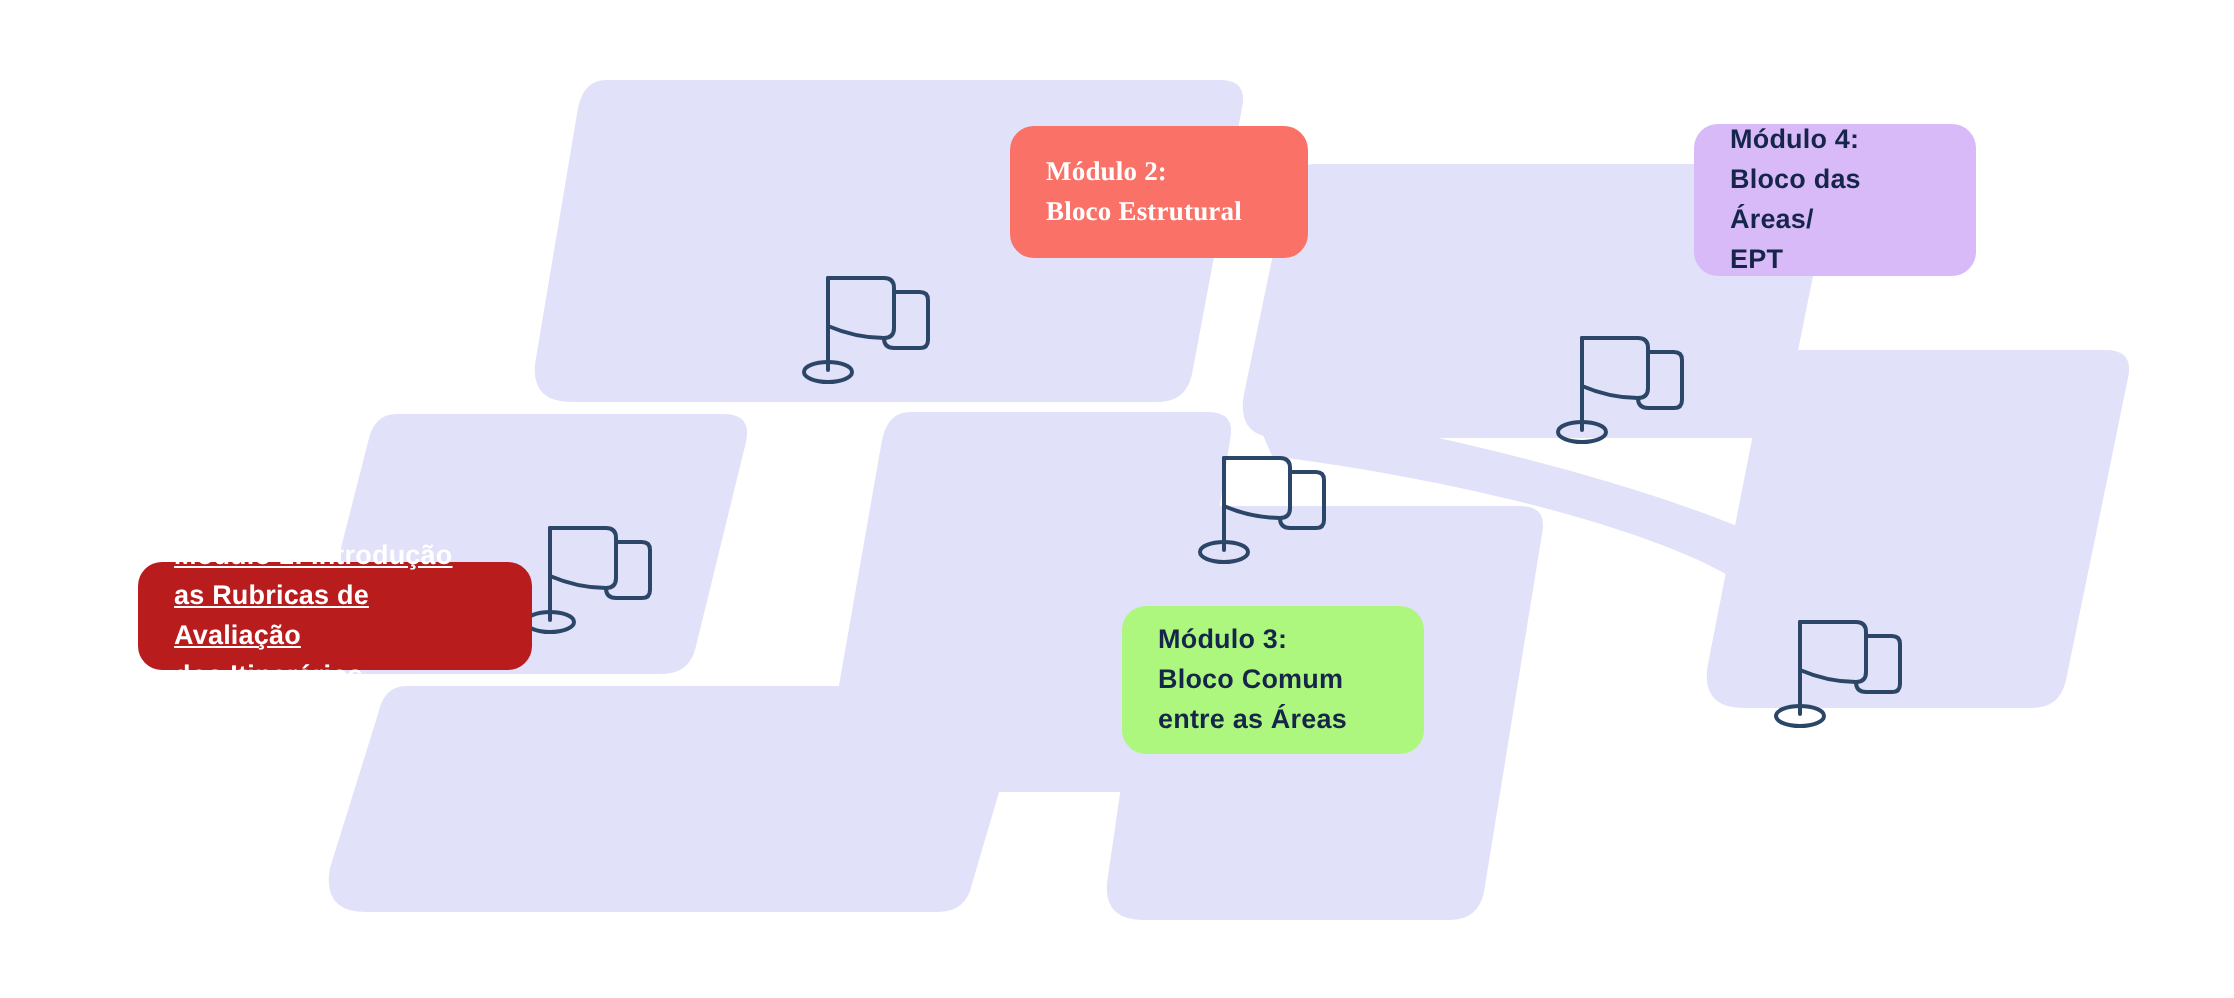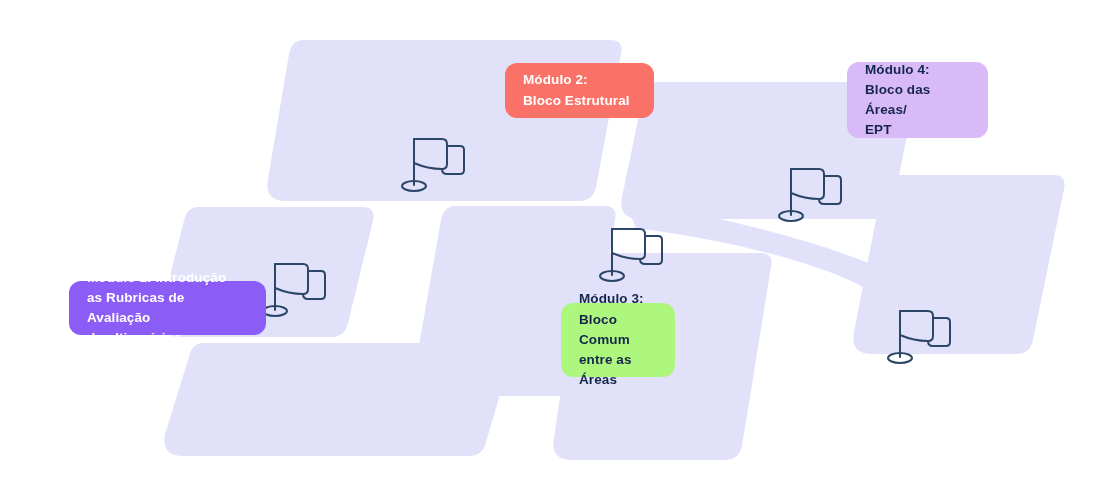--- a/index.html
+++ b/index.html
@@ -174,32 +174,32 @@
 
   <svg class="flag" style="left:884px; top:297px;" width="72" height="72" viewBox="0 0 72 72" xmlns="http://www.w3.org/2000/svg">
     <g fill="none" stroke="#2c4668" stroke-width="2" stroke-linecap="round" stroke-linejoin="round">
       <path d="M16 14 L16 60"></path>
       <path d="M16 14 L44 14 Q49 14 49 19 L49 39 Q49 44 44 44 Q30 44 16 38 Z"></path>
       <path d="M49 21 L62 21 Q66 21 66 25 L66 45 Q66 49 62 49 L49 49 Q44 49 44 44"></path>
       <ellipse cx="16" cy="61" rx="12" ry="5"></ellipse>
     </g>
   </svg>
 
-  <div class="badge" style="left:37px; top:281px; width:197px; height:54px; background:#8b5cf6; color:#ffffff;">
+  <div class="badge" style="left:37px; top:281px; width:197px; height:54px; background:#b91c1c; color:#ffffff;text-decoration:underline;">
     <span class="badge-text">Módulo 1: Introdução
 as Rubricas de Avaliação
 dos Itinerários</span>
   </div>
 
-  <div class="badge" style="left:473px; top:63px; width:149px; height:55px; background:#fa7168; color:#ffffff;">
+  <div class="badge" style="left:473px; top:63px; width:149px; height:66px; background:#fa7168; color:#ffffff;font-family:Liberation Serif, serif;">
     <span class="badge-text">Módulo 2:
 Bloco Estrutural</span>
   </div>
 
-  <div class="badge" style="left:529px; top:303px; width:114px; height:74px; background:#aef77f; color:#16264a;">
+  <div class="badge" style="left:529px; top:303px; width:151px; height:74px; background:#aef77f; color:#16264a;">
     <span class="badge-text">Módulo 3:
 Bloco Comum
 entre as Áreas</span>
   </div>
 
   <div class="badge" style="left:815px; top:62px; width:141px; height:76px; background:#d9baf9; color:#16264a;">
     <span class="badge-text">Módulo 4:
 Bloco das Áreas/
 EPT</span>
   </div>

